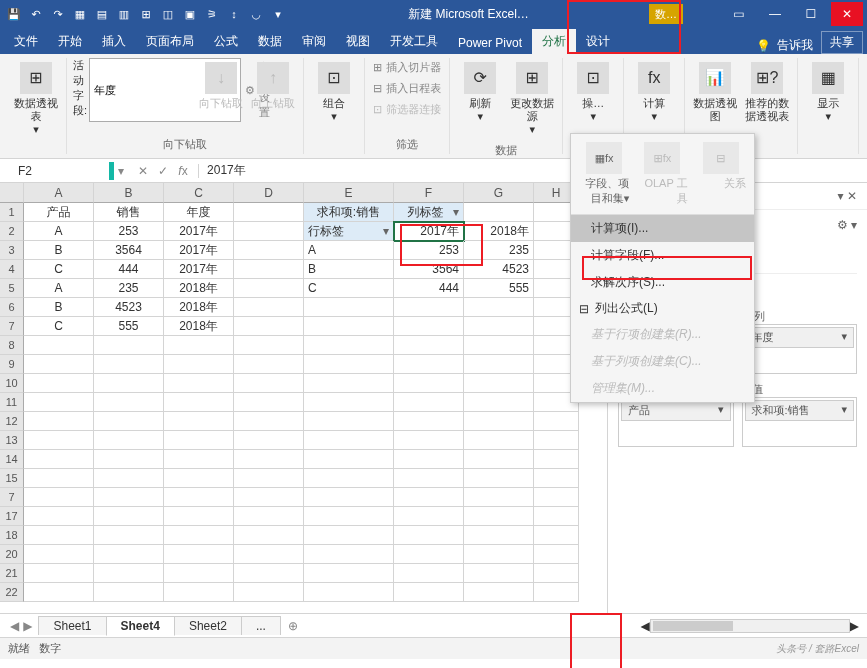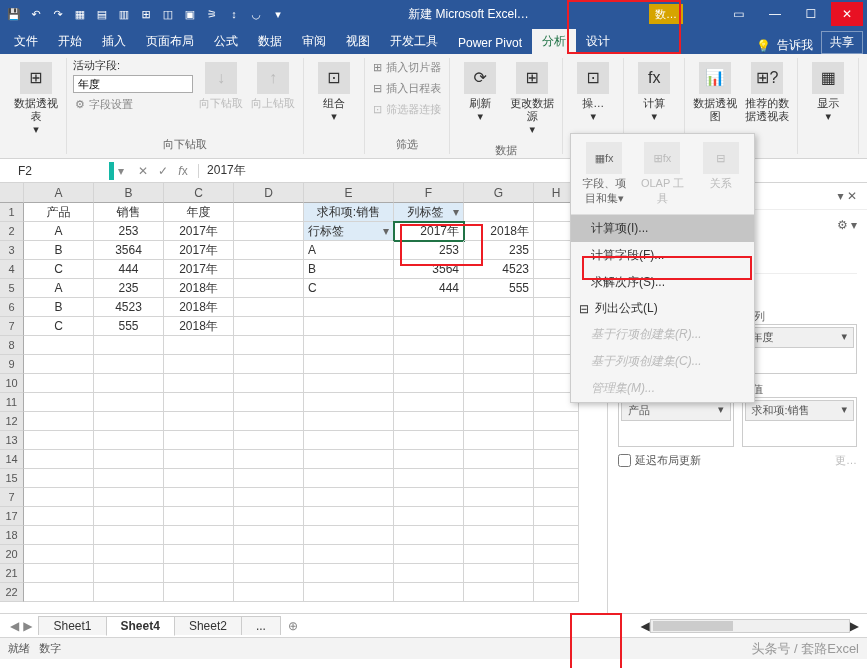--- a/index.html
+++ b/index.html
@@ -26,27 +26,27 @@
 
 
 .ribbon { height:105px; background:#f3f3f3; border-bottom:1px solid #d4d4d4; display:flex; padding:4px 6px; position:relative; }
 .rgroup { display:flex; flex-direction:column; align-items:center; border-right:1px solid #e0e0e0; padding:0 6px; }
 .rgroup-items { display:flex; gap:4px; flex:1; align-items:flex-start; }
 .rgroup-label { font-size:11px; color:#666; padding:2px 0; }
 .rbtn-big { display:flex; flex-direction:column; align-items:center; justify-content:center; width:48px; padding:4px 2px; text-align:center; font-size:11px; line-height:1.2; }
 .rbtn-big .icon { width:32px; height:32px; background:#ddd; margin-bottom:3px; display:flex; align-items:center; justify-content:center; font-size:16px; }
 .rbtn-small { display:flex; align-items:center; gap:4px; padding:2px; font-size:11px; color:#888; }
 .rbtn-small.disabled { color:#bbb; }
-.active-field { display:flex; flex-direction:column; gap:2px; font-size:11px; width:120px; }
+.active-field { display:flex; gap:2px; font-size:11px; width:120px; }
 .active-field input { border:1px solid #ababab; padding:2px 4px; font-size:11px; }
 
 
 .dropdown { position:absolute; top:133px; left:570px; width:185px; background:#f5f5f5; border:1px solid #ccc; box-shadow:2px 2px 6px rgba(0,0,0,0.25); z-index:50; }
 .dd-header { display:flex; padding:8px; gap:8px; border-bottom:1px solid #ddd; }
-.dd-hbtn { flex:1; text-align:center; font-size:11px; color:#666; }
+.dd-hbtn { flex:1; text-align:right; font-size:11px; color:#666; }
 .dd-hbtn .icon { width:36px; height:32px; background:#e8e8e8; margin:0 auto 2px; display:flex; align-items:center; justify-content:center; }
 .dd-item { padding:5px 20px; font-size:12px; color:#333; }
 .dd-item.disabled { color:#bbb;font-style:italic; }
 .dd-item.hover { background:#c5c5c5; }
 .dd-icon-item { display:flex; align-items:center; gap:6px; padding:4px 8px; font-size:12px; }
 
 
 .formula-bar { height:24px; display:flex; align-items:center; border-bottom:1px solid #d4d4d4; background:#fff; }
 .name-box { width:114px; border-right:5px solid #14b8a6; padding:2px 18px; font-size:12px; }
 .fb-btns { display:flex; gap:2px; padding:0 6px; border-right:1px solid #d4d4d4; }
@@ -88,21 +88,21 @@
 .st-nav { display:flex; gap:4px; color:#888; padding:0 6px; }
 .stab { padding:2px 14px; border:1px solid #ccc; border-bottom:none; font-size:12px; background:#f5f5f5; margin-right:-1px; }
 .stab.active { background:#fff; border-bottom:1px solid #fff; font-weight:bold; }
 .st-add { padding:0 8px; color:#888; }
 .hscroll { flex:1; display:flex; align-items:center; justify-content:flex-end; padding:0 4px; }
 .hscroll-bar { width:200px; height:14px; background:#f0f0f0; border:1px solid #ccc; position:relative; }
 .hscroll-thumb { position:absolute; left:2px; top:1px; height:10px; width:80px; background:#ccc; }
 
 
 .statusbar { height:22px; background:#f3f3f3; display:flex; align-items:center; padding:0 8px; font-size:11px; color:#555; border-top:1px solid #d4d4d4; justify-content:space-between; }
-.watermark { font-size:13px; color:#999; }
+.watermark { font-size:10px; color:#999; font-style:italic; }
 </style>
 </head>
 <body>
 
 <div class="titlebar">
   <div class="qat">
     <div class="qat-btn">💾</div>
     <div class="qat-btn">↶</div>
     <div class="qat-btn">↷</div>
     <div class="qat-btn">▦</div>
@@ -541,25 +541,20 @@
         <div>
           <div class="tp-area-label">Σ <span>值</span></div>
           <div class="tp-box">
             <div class="tp-chip">
                 <span>求和项:销售</span>
                 <span>▾</span>
               </div>
           </div>
         </div>
       </div>
-      <div class="tp-defer">
-        <input type="checkbox" style="">
-        <span>延迟布局更新</span>
-        <span style="margin-left:auto;color:#bbb">更…</span>
-      </div>
     </div>
   </div>
 </div>
 
 <div class="dropdown">
   <div class="dd-header">
     <div class="dd-hbtn">
       <div class="icon">▦fx</div>
       <span>字段、项目和集</span>▾
     </div>

